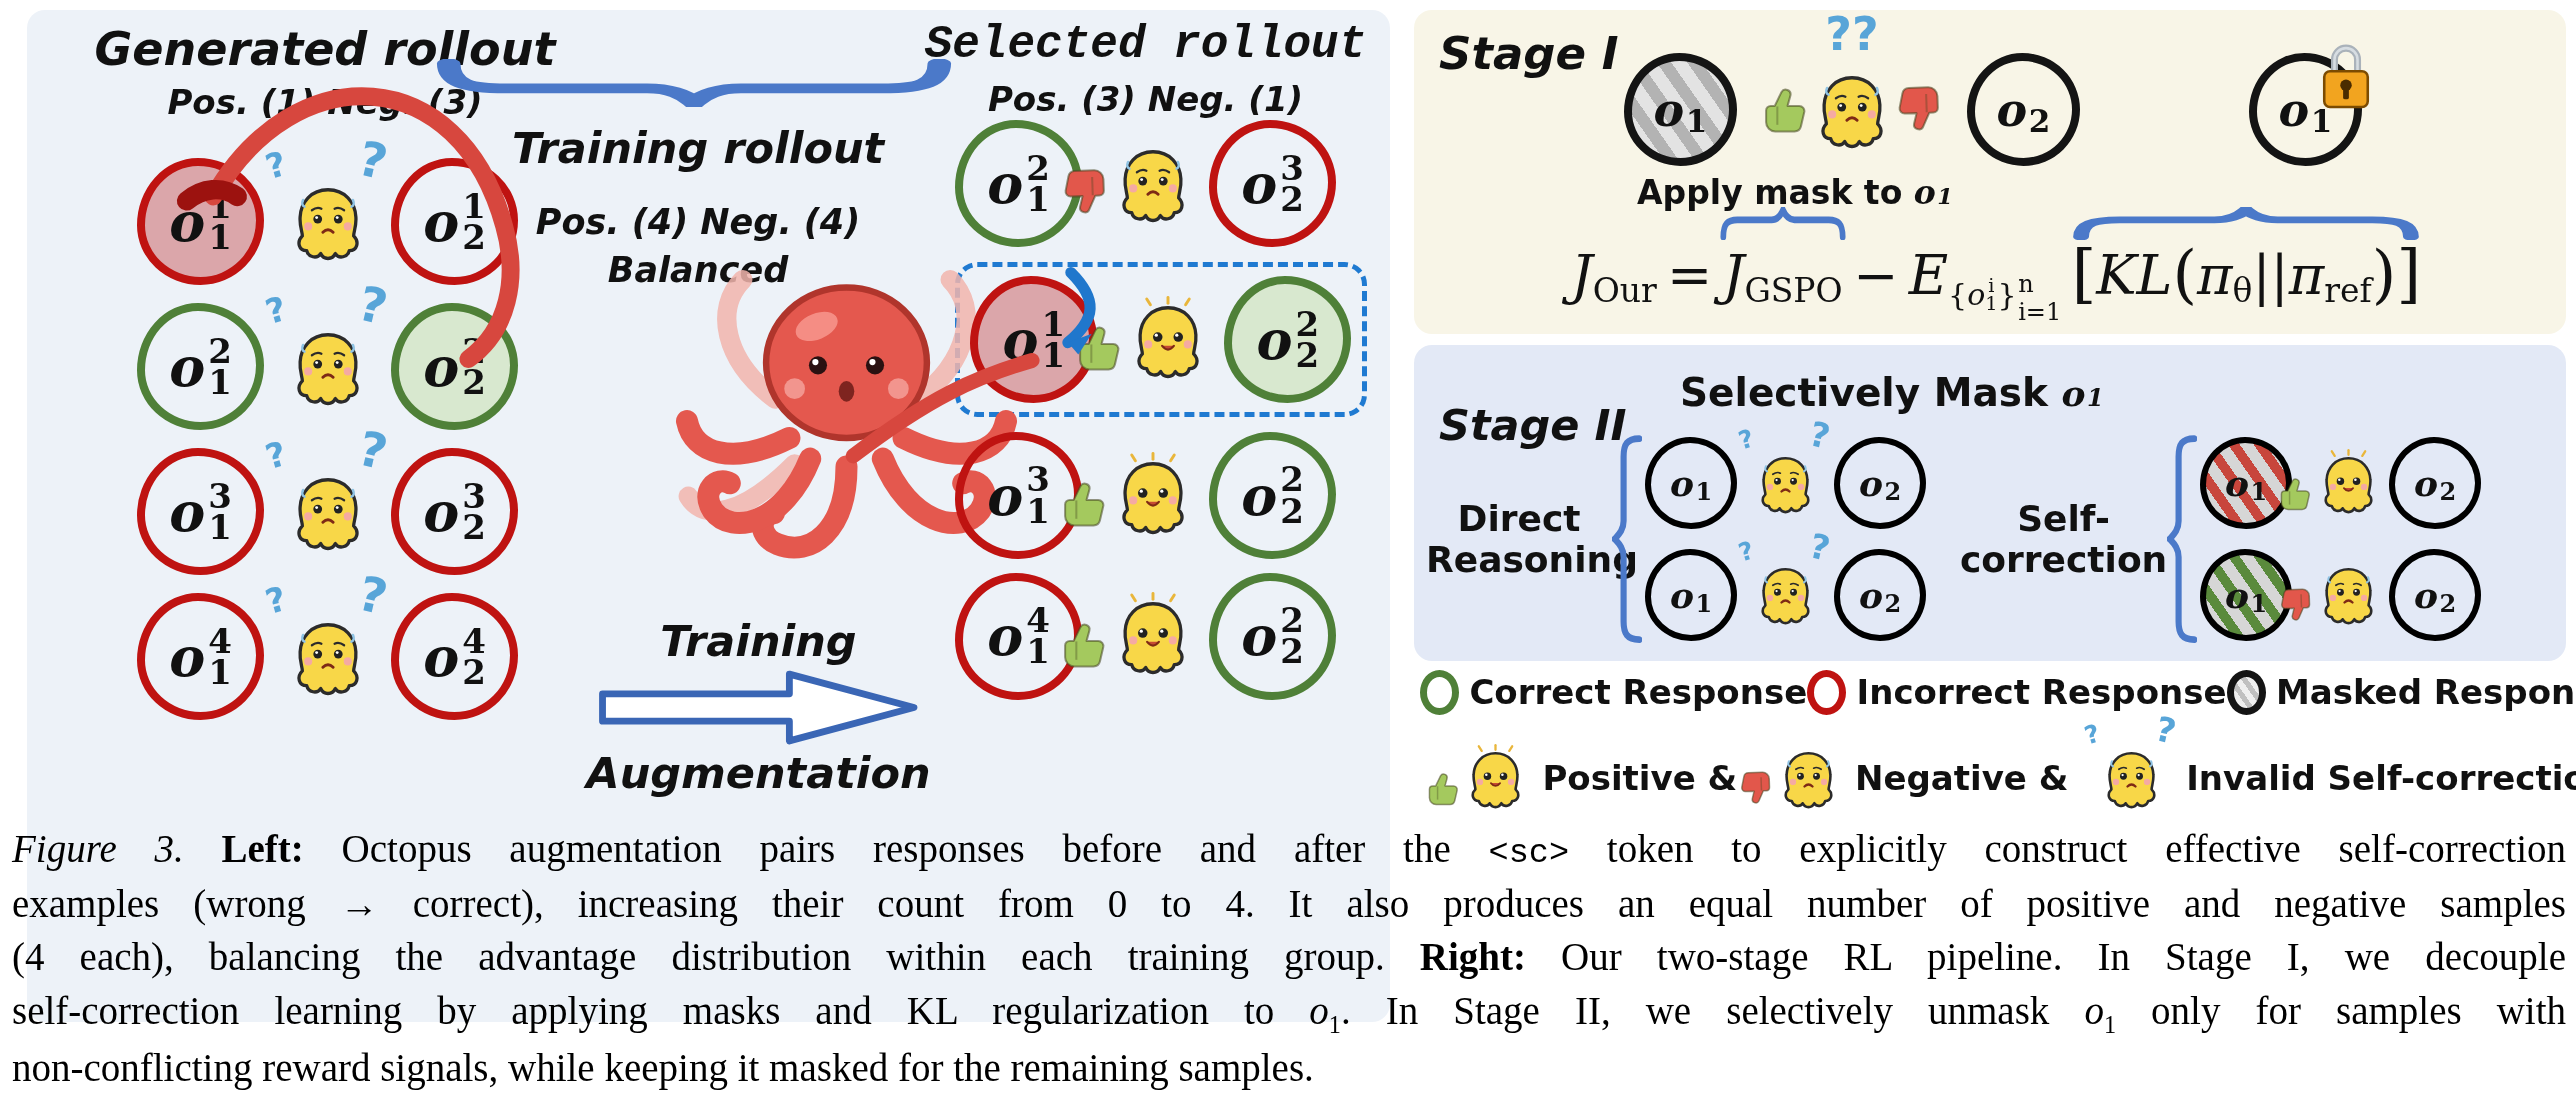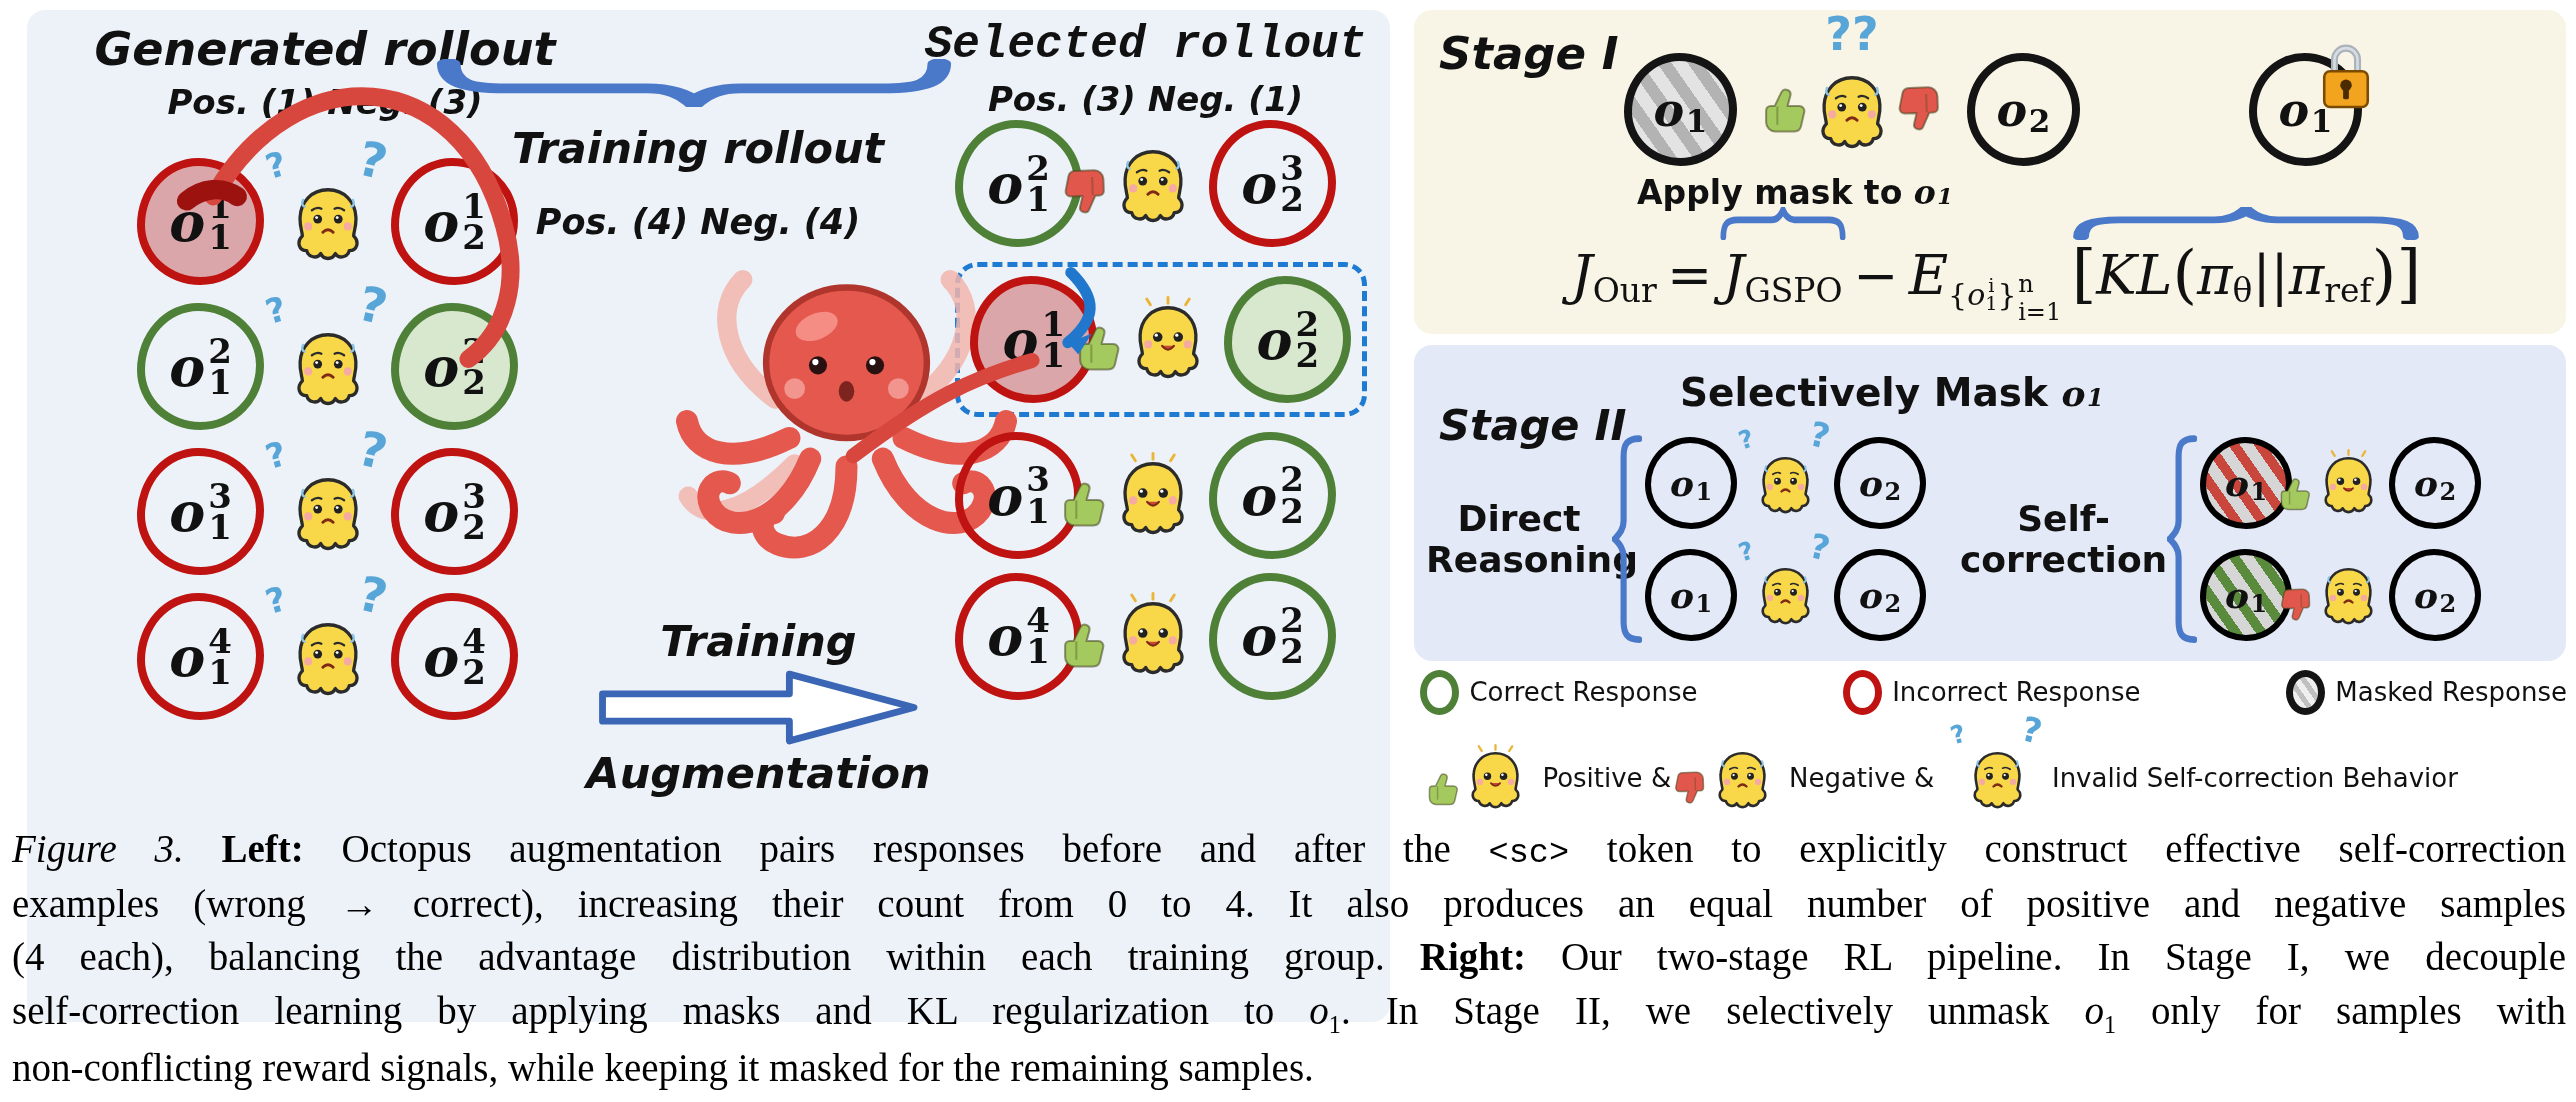--- a/index.html
+++ b/index.html
@@ -143,21 +143,21 @@
   .lg-row1 { position:absolute; left:6px; top:4.5px; width:1147px; display:flex;
              justify-content:space-between; align-items:center; }
   .lg-row2 { position:absolute; left:30px; top:69px; width:1119px; display:flex;
              align-items:center; gap:19.4px; }
   .lg-item { display:flex; align-items:center; gap:10.4px; }
   .lring { width:39px; height:45px; box-sizing:border-box; border:7.5px solid #000;
            border-radius:50%; flex:none; }
   .lring.gr { border-color:#4f8038; }
   .lring.rd { border-color:#bf1311; }
   .lring.bk { border-color:#141414; background:repeating-linear-gradient(55deg,#c0c0c0 0 5.2px,#efefef 5.2px 11.2px); }
-  .lg-label { font-size:26px; font-weight:400; white-space:nowrap; }
+  .lg-label { font-size:34px; font-weight:700; white-space:nowrap; }
 
   
   .caption { position:absolute; left:12px; top:822px; width:2554px;
              font-family:"Liberation Serif", serif; font-size:39px; line-height:1.37; color:#000; }
   .cl { text-align:justify; text-align-last:justify; }
   .cl.last { text-align-last:auto; }
   .it { font-style:italic; }
   .bd { font-weight:bold; }
   .tt { font-family:"Liberation Mono", monospace; font-size:86%; }
   .mth { font-style:italic; }
@@ -244,20 +244,21 @@
   <div class="htitle gl-title">Generated rollout</div>
   <div class="hstats gl-stats">Pos. (1) Neg. (3)</div>
 
   <svg class="tr-brace" viewBox="0 0 200 44" preserveAspectRatio="none">
       <use href="#braceShape"></use>
     </svg>
 
   <div class="tr-block">
     <div class="tr-title">Training rollout</div>
     <div class="tr-stats">Pos. (4) Neg. (4)</div>
+    <div class="tr-note">Balanced</div>
   </div>
 
   <div class="htitle sl-title">Selected rollout</div>
   <div class="hstats sl-stats">Pos. (3) Neg. (1)</div>
 
   <svg class="octo-big" viewBox="0 0 300 300">
       <use href="#bigOcto"></use>
     </svg>
 
   <svg class="overlay" viewBox="0 0 1828 1046">

